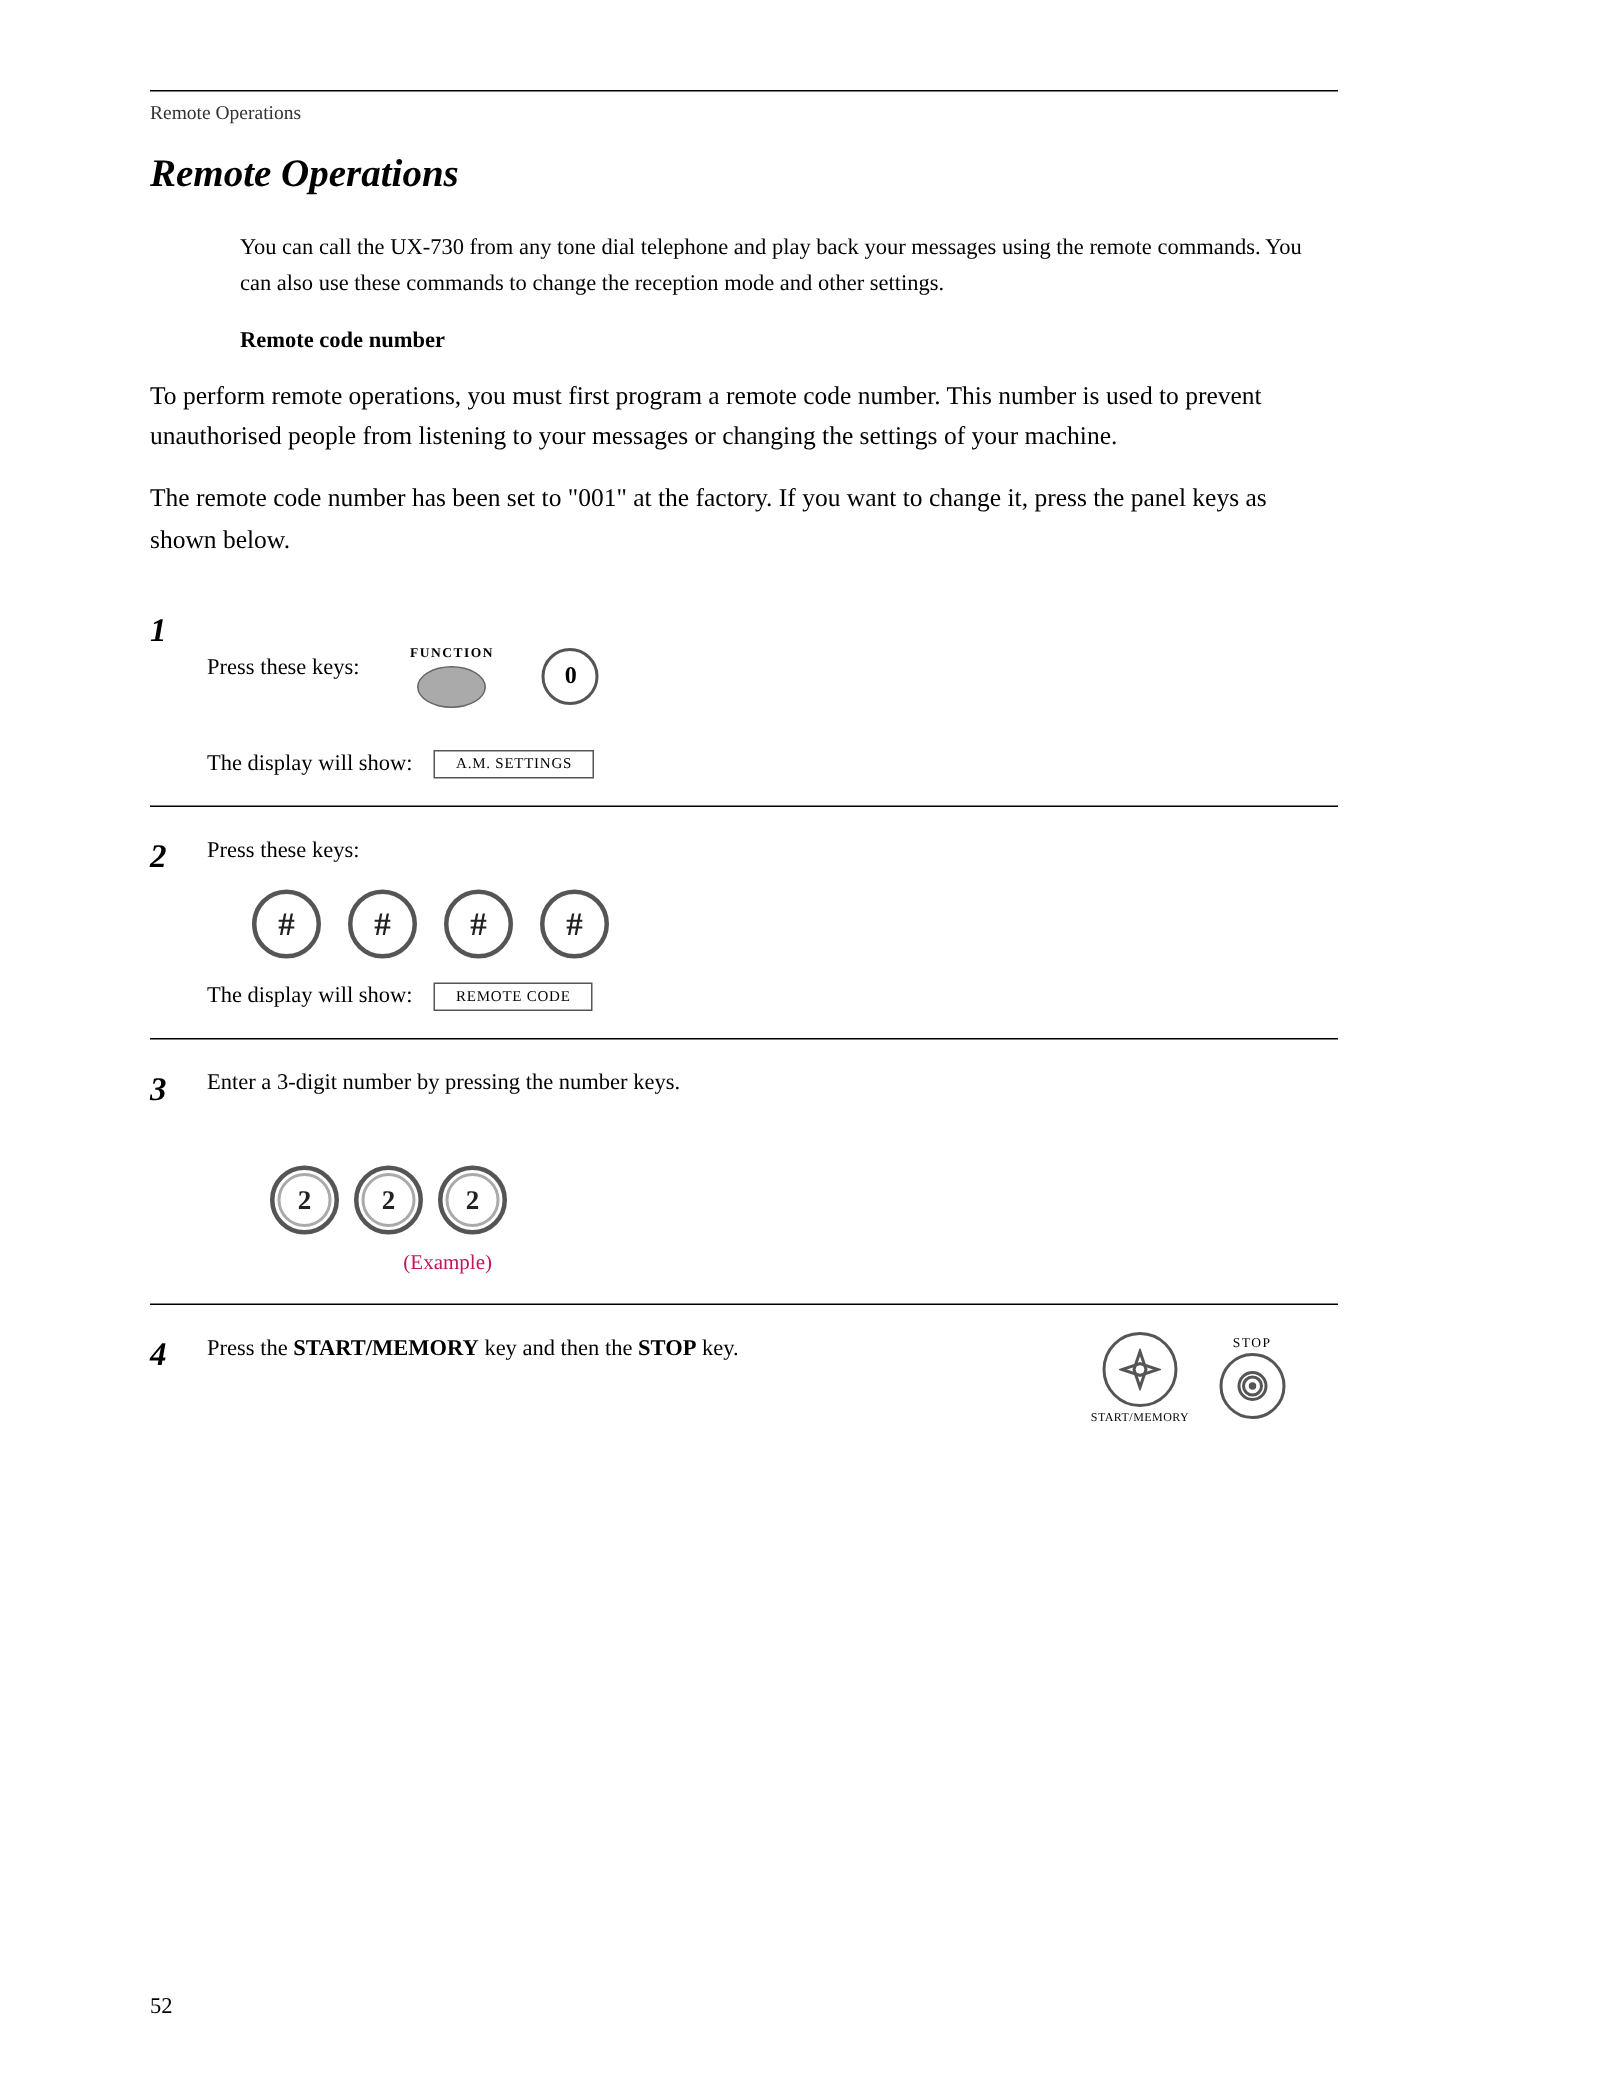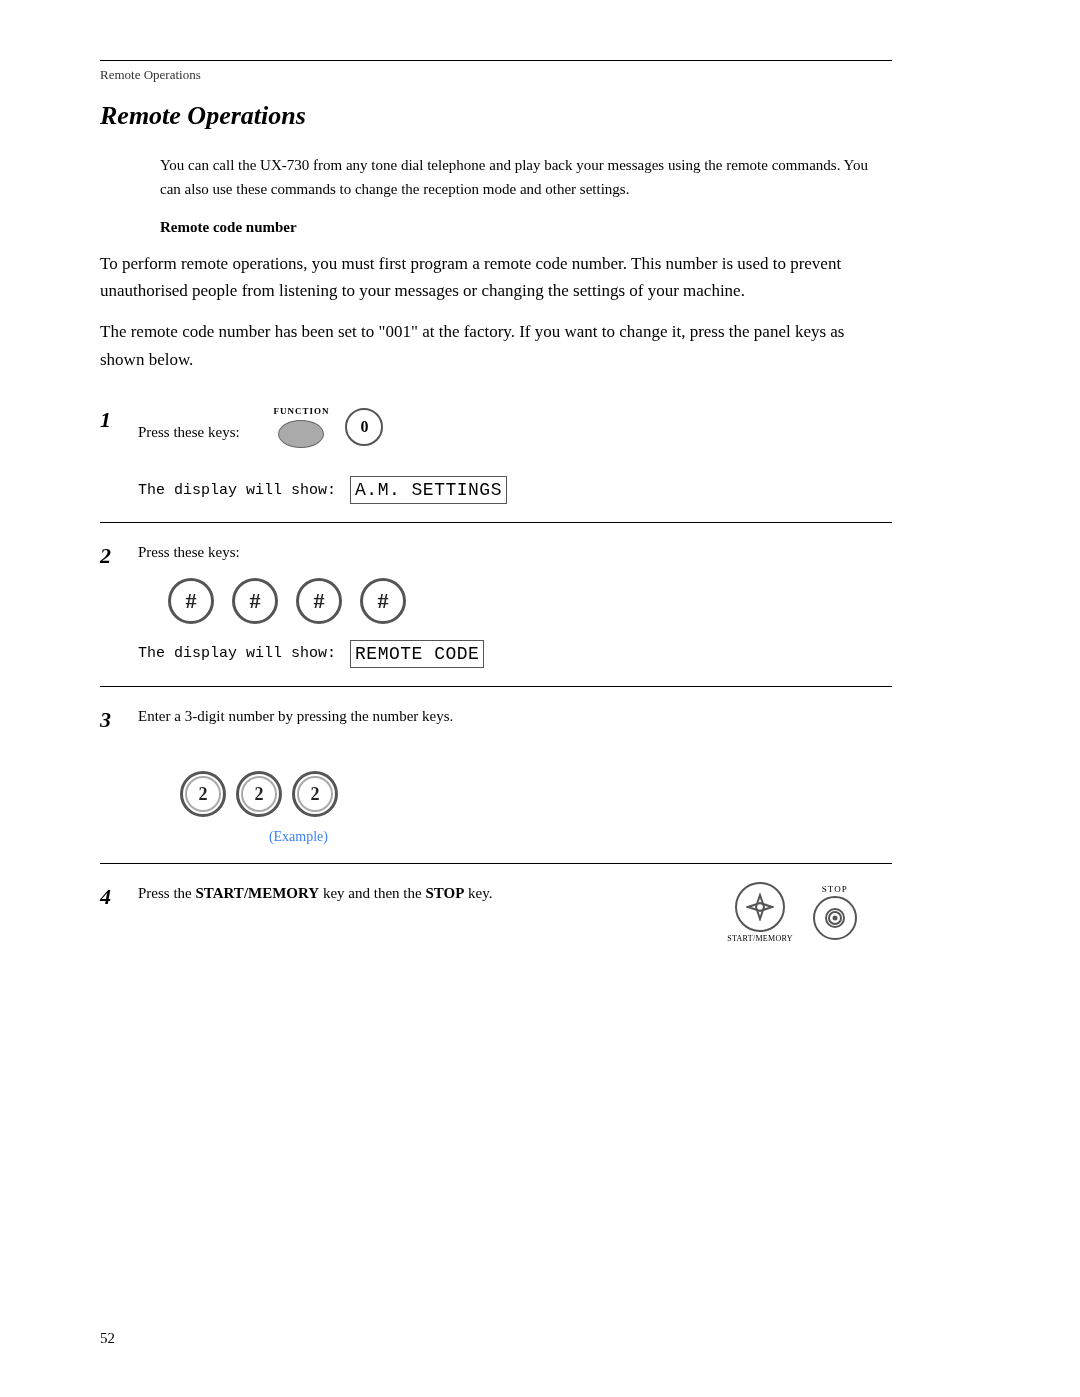--- a/index.html
+++ b/index.html
@@ -84,29 +84,28 @@
       margin-left: 30px;
       margin-bottom: 14px;
       gap: 18px;
     }
     .display-row {
       display: flex;
       align-items: center;
       gap: 14px;
       margin-left: 0;
       margin-top: 8px;
-      font-family: Liberation Mono, monospace;
     }
     .display-label {
       font-size: 15px;
     }
     .display-box {
       border: 1.5px solid #555;
-      padding: 3px 4px;
-      font-size: 18px;
+      padding: 3px 14px;
+      font-size: 10px;
       letter-spacing: 0.5px;
       background: #fff;
     }
 
     
     .key-function {
       display: inline-flex;
       flex-direction: column;
       align-items: center;
     }
@@ -238,21 +237,21 @@
       justify-content: center;
       font-size: 11px;
       color: #555;
     }
 
     .example-label {
       font-size: 14px;
       text-align: right;
       margin-right: 10px;
       margin-top: 4px;
-      color: #3b82f6;
+      color: #be185d;
     }
 
     .page-number {
       position: absolute;
       bottom: 50px;
       left: 100px;
       font-size: 15px;
       font-weight: normal;
     }
 
@@ -276,21 +275,21 @@
   <div class="section-heading">Remote code number</div>
   <div class="body-text">To perform remote operations, you must first program a remote code number. This number is used to prevent unauthorised people from listening to your messages or changing the settings of your machine.</div>
   <div class="body-text">The remote code number has been set to "001" at the factory. If you want to change it, press the panel keys as shown below.</div>
 
   <div class="step-block">
     <div class="step-row">
       <div class="step-number">1</div>
       <div class="step-content">
         <div class="step-label">
           <span>Press these keys:</span>
-          <span class="keys-area" style="display:inline-flex; margin-left:30px; vertical-align:middle; gap:16px; align-items:center;">
+          <span class="keys-area" style="display:inline-flex; margin-left:30px; vertical-align:middle; gap:32px; align-items:center;margin-top:24px;">
             <span class="key-function">
               <span class="key-function-label">FUNCTION</span>
               <span class="key-oval"></span>
             </span>
             <span class="key-zero">0</span>
           </span>
         </div>
         <div class="display-row">
           <span class="display-label">The display will show:</span>
           <span class="display-box">A.M. SETTINGS</span>

